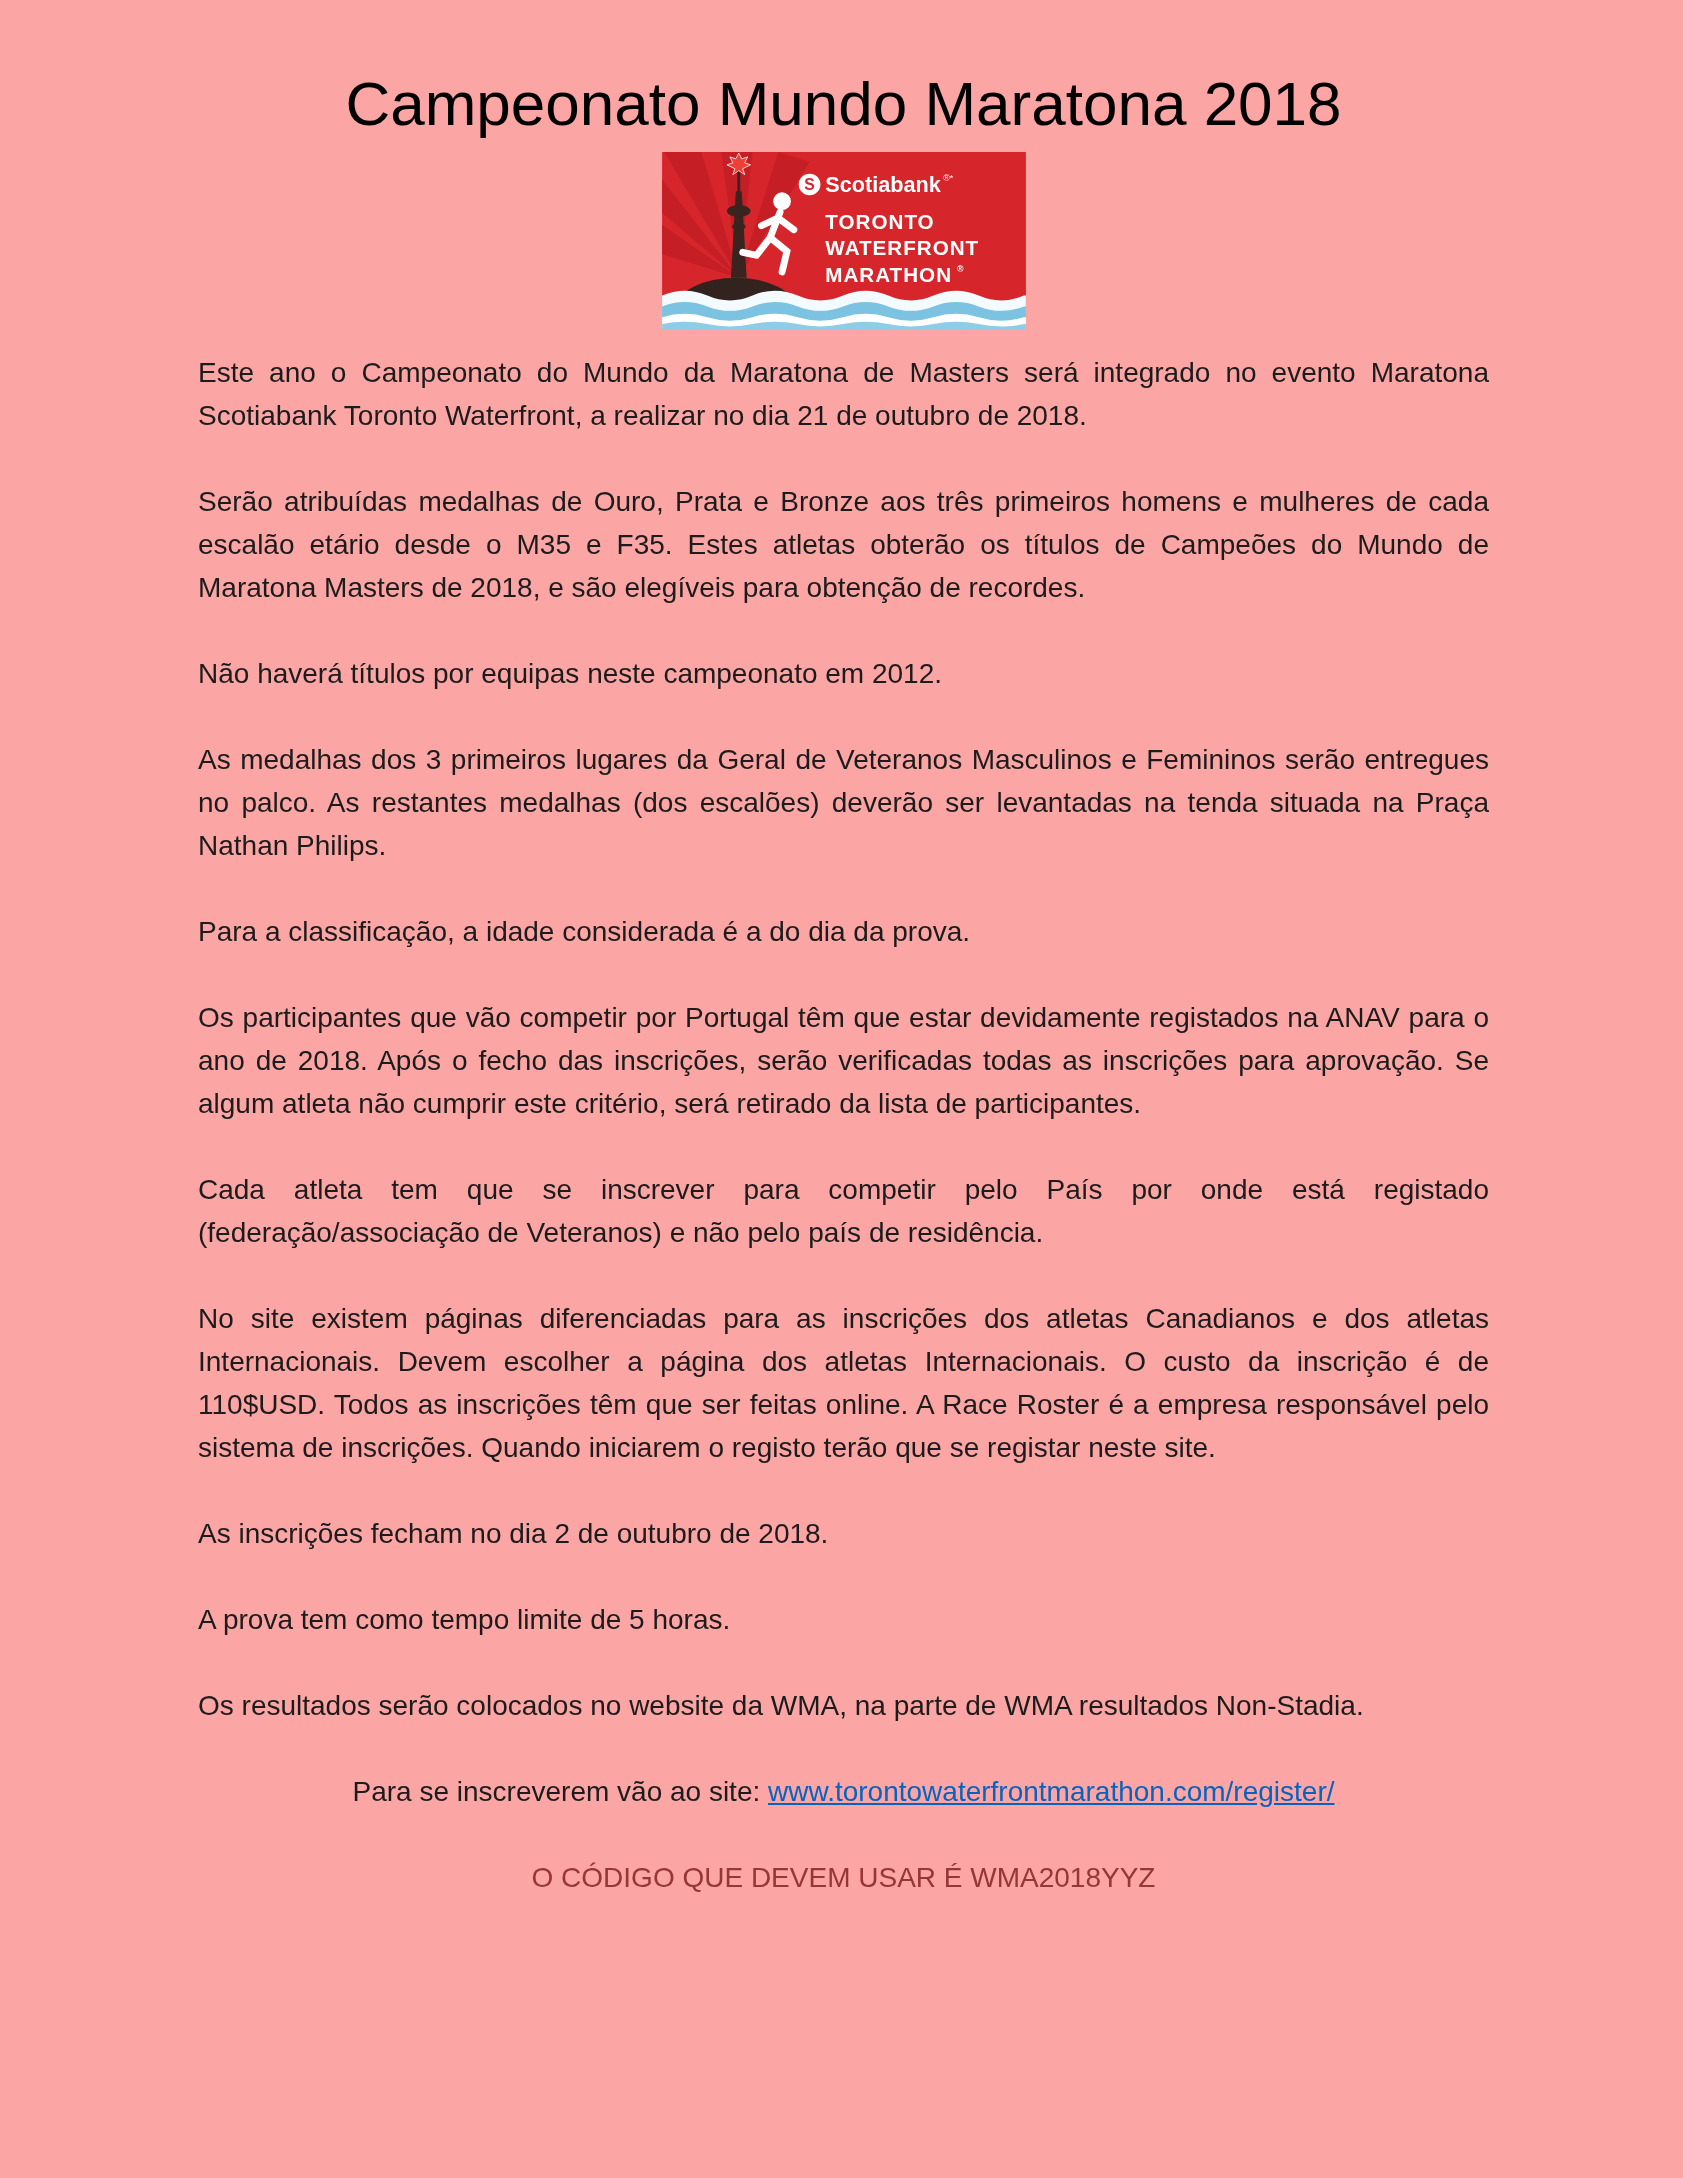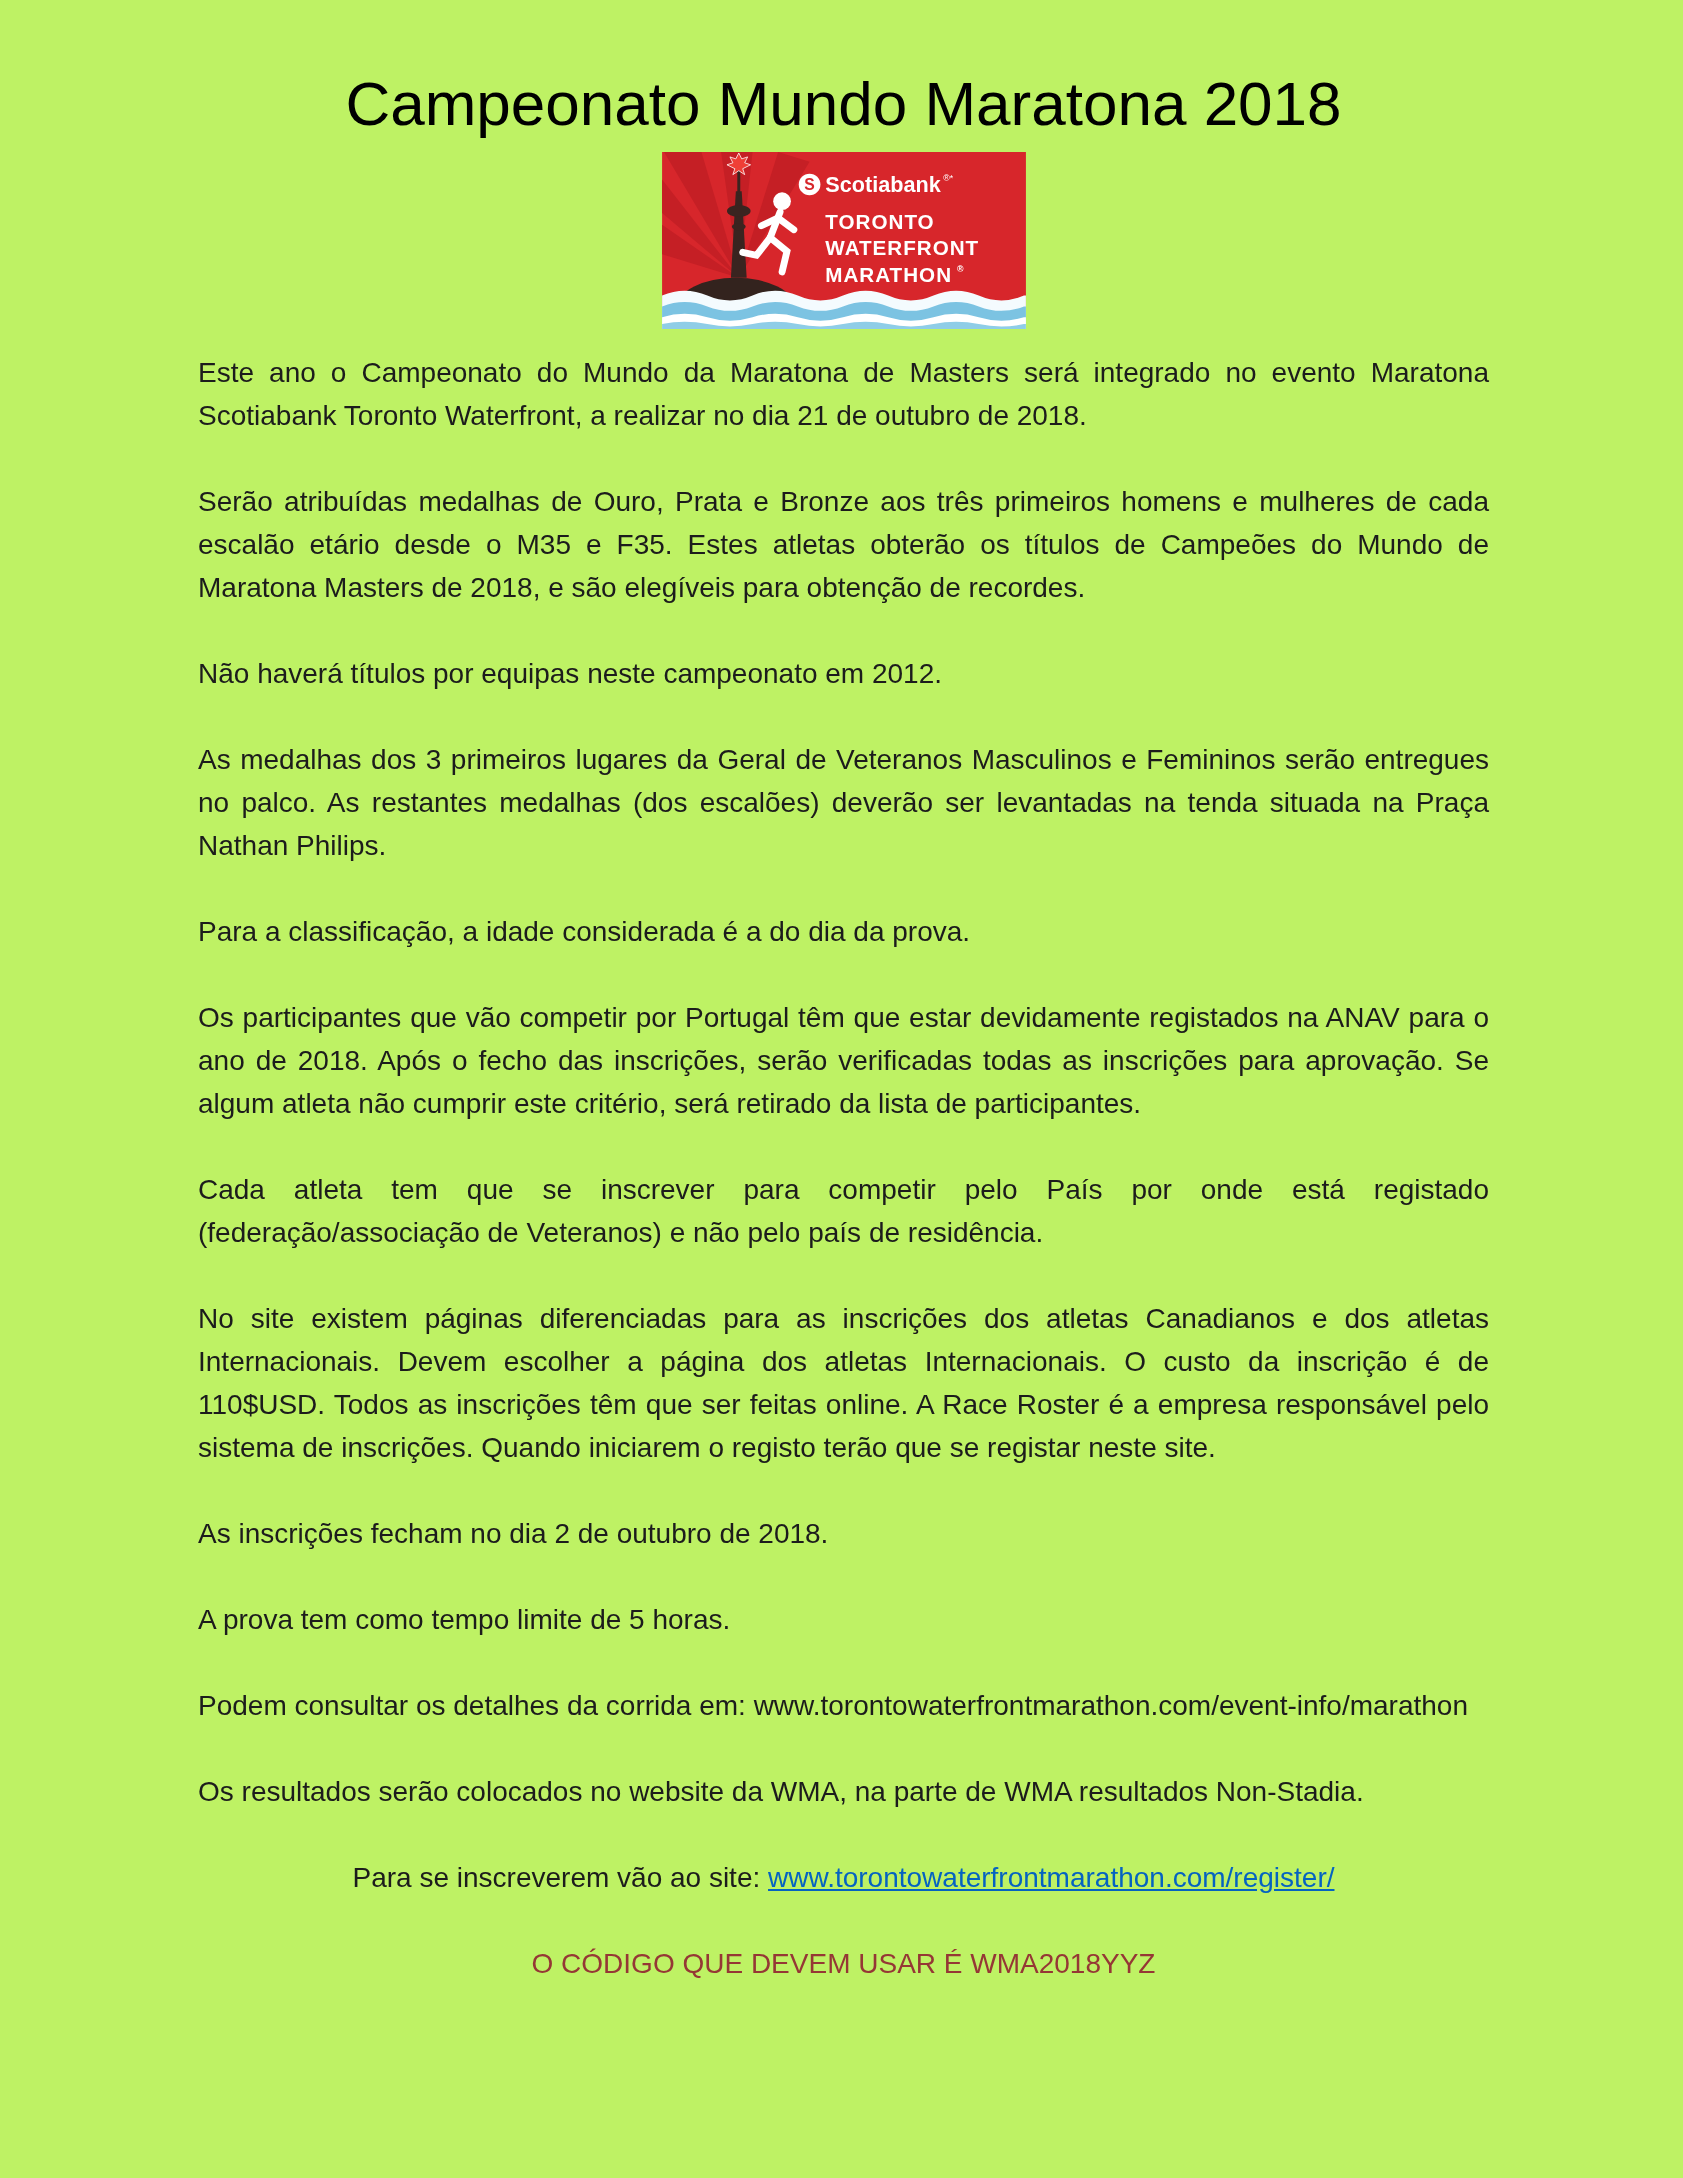--- a/index.html
+++ b/index.html
@@ -8,21 +8,21 @@
     width: 1683px;
     height: 2178px;
     font-family: "Liberation Sans", sans-serif;
     color: #1c1c1c;
   }
   .page {
     width: 1683px;
     height: 2178px;
     padding: 69px 194px 0 198px;
     overflow: hidden;
-    background: #bef264;
+    background: #fca5a5;
   }
   h1.doc-title {
     font-family: "Liberation Sans", sans-serif;
     font-weight: 400;
     font-size: 62px;
     line-height: 1.12;
     text-align: center;
     color: #000000;
     margin-bottom: 14px;
   }
@@ -118,21 +118,20 @@
     <p>Este ano o Campeonato do Mundo da Maratona de Masters será integrado no evento Maratona Scotiabank Toronto Waterfront, a realizar no dia 21 de outubro de 2018.</p>
     <p>Serão atribuídas medalhas de Ouro, Prata e Bronze aos três primeiros homens e mulheres de cada escalão etário desde o M35 e F35. Estes atletas obterão os títulos de Campeões do Mundo de Maratona Masters de 2018, e são elegíveis para obtenção de recordes.</p>
     <p>Não haverá títulos por equipas neste campeonato em 2012.</p>
     <p>As medalhas dos 3 primeiros lugares da Geral de Veteranos Masculinos e Femininos serão entregues no palco. As restantes medalhas (dos escalões) deverão ser levantadas na tenda situada na Praça Nathan Philips.</p>
     <p>Para a classificação, a idade considerada é a do dia da prova.</p>
     <p>Os participantes que vão competir por Portugal têm que estar devidamente registados na ANAV para o ano de 2018. Após o fecho das inscrições, serão verificadas todas as inscrições para aprovação. Se algum atleta não cumprir este critério, será retirado da lista de participantes.</p>
     <p>Cada atleta tem que se inscrever para competir pelo País por onde está registado (federação/associação de Veteranos) e não pelo país de residência.</p>
     <p>No site existem páginas diferenciadas para as inscrições dos atletas Canadianos e dos atletas Internacionais. Devem escolher a página dos atletas Internacionais. O custo da inscrição é de 110$USD. Todos as inscrições têm que ser feitas online. A Race Roster é a empresa responsável pelo sistema de inscrições. Quando iniciarem o registo terão que se registar neste site.</p>
     <p>As inscrições fecham no dia 2 de outubro de 2018.</p>
     <p>A prova tem como tempo limite de 5 horas.</p>
-    <p>Podem consultar os detalhes da corrida em: www.torontowaterfrontmarathon.com/event-info/marathon</p>
     <p>Os resultados serão colocados no website da WMA, na parte de WMA resultados Non-Stadia.</p>
 
     <p class="register-line">
       <span>Para se inscreverem vão ao site: </span><a class="reg-link" href="#">www.torontowaterfrontmarathon.com/register/</a>
     </p>
 
     <p class="code-line">O CÓDIGO QUE DEVEM USAR É WMA2018YYZ</p>
   </main>
 
 </div>

